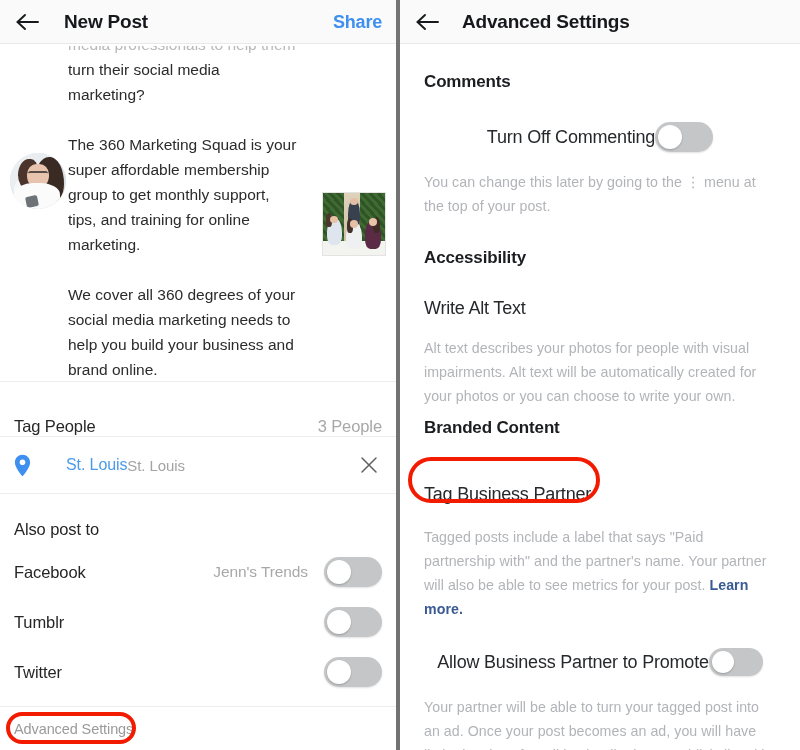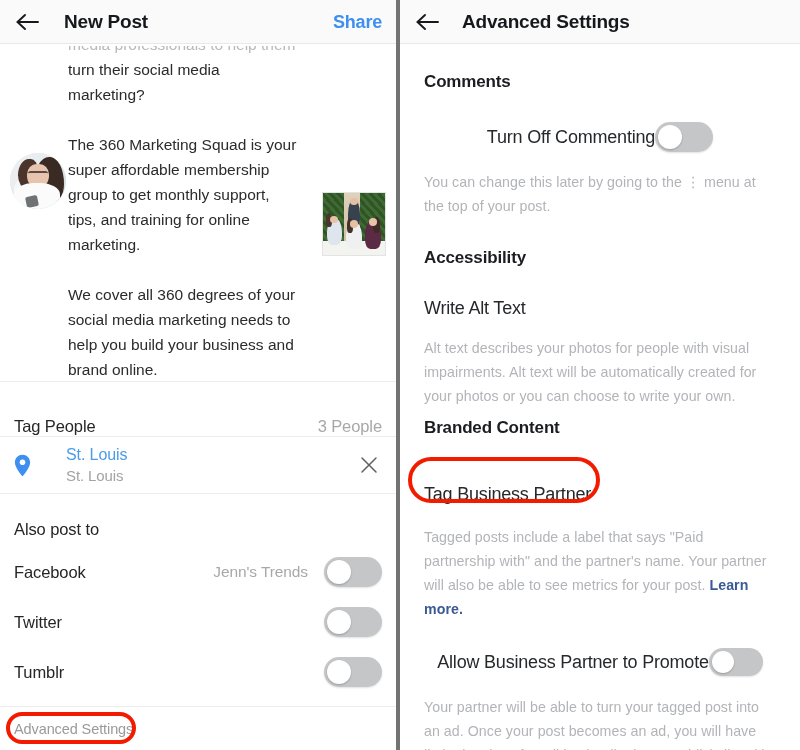--- a/index.html
+++ b/index.html
@@ -232,21 +232,21 @@
   }
 
   .loc-row {
     display: flex;
     align-items: center;
     height: 56px;
     padding: 0 14px;
     cursor: pointer;
   }
   .loc-pin { width: 26px; flex: 0 0 26px; display: flex; align-items: center; }
-  .loc-texts { margin-left: 26px; display: flex; flex-direction: column; justify-content: center; }
+  .loc-texts { margin-left: 26px; display: flex; flex-direction: row; justify-content: center; }
   .loc-title { font-size: 16px; color: #4a9bea; line-height: 20px; letter-spacing: -0.1px; }
   .loc-sub   { font-size: 15px; color: #a3a3a3; line-height: 21px; letter-spacing: -0.1px; }
   .loc-close { margin-left: auto; width: 26px; display: flex; align-items: center; justify-content: center; cursor: pointer; }
 
   .section-head {
     font-size: 16.5px;
     color: #262626;
     padding: 26px 14px 8px 14px;
     letter-spacing: -0.1px;
   }
@@ -459,29 +459,29 @@
 
     <div class="social-row">
       <span class="social-name">Facebook</span>
       <span class="social-value">Jenn's Trends</span>
       <span class="toggle">
           <span class="knob"></span>
         </span>
     </div>
 
     <div class="social-row">
-      <span class="social-name">Twitter</span>
+      <span class="social-name">Tumblr</span>
       <span class="social-value"></span>
       <span class="toggle">
           <span class="knob"></span>
         </span>
     </div>
 
     <div class="social-row">
-      <span class="social-name">Tumblr</span>
+      <span class="social-name">Twitter</span>
       <span class="social-value"></span>
       <span class="toggle">
           <span class="knob"></span>
         </span>
     </div>
 
     <div class="adv-bar">
       <span class="adv-label">Advanced Settings</span>
     </div>
     <div class="hl-oval hl-adv"></div>

